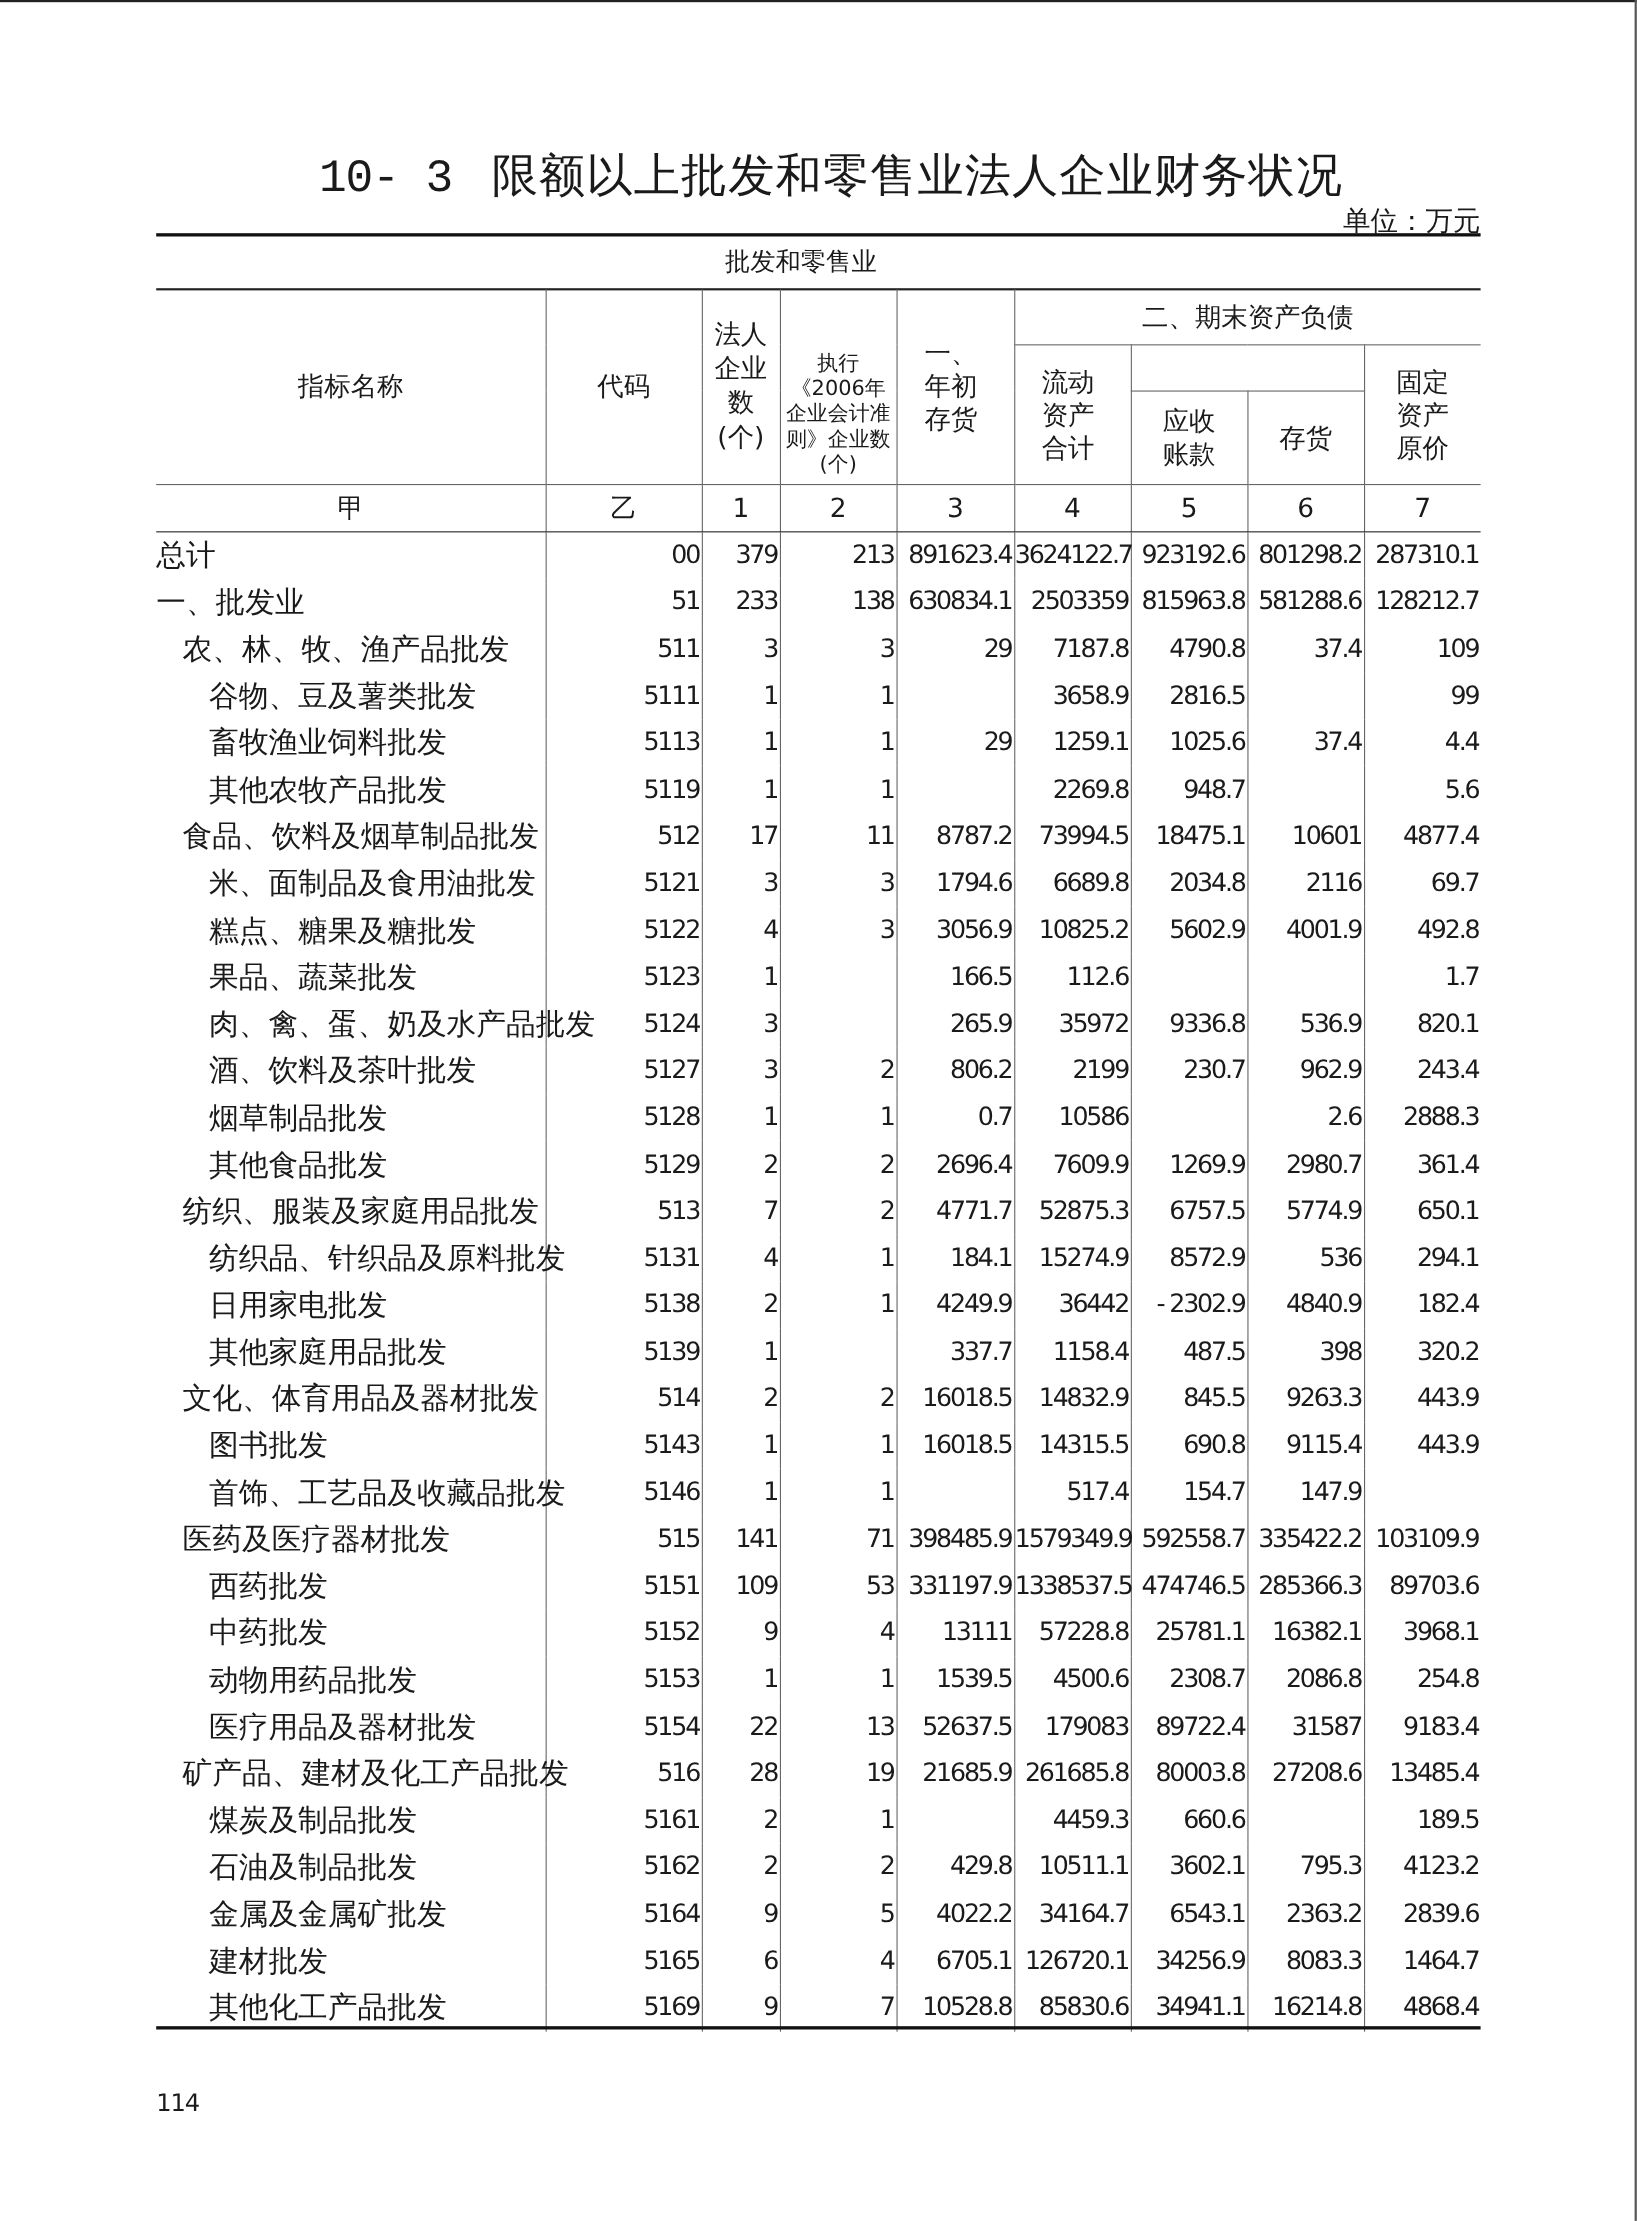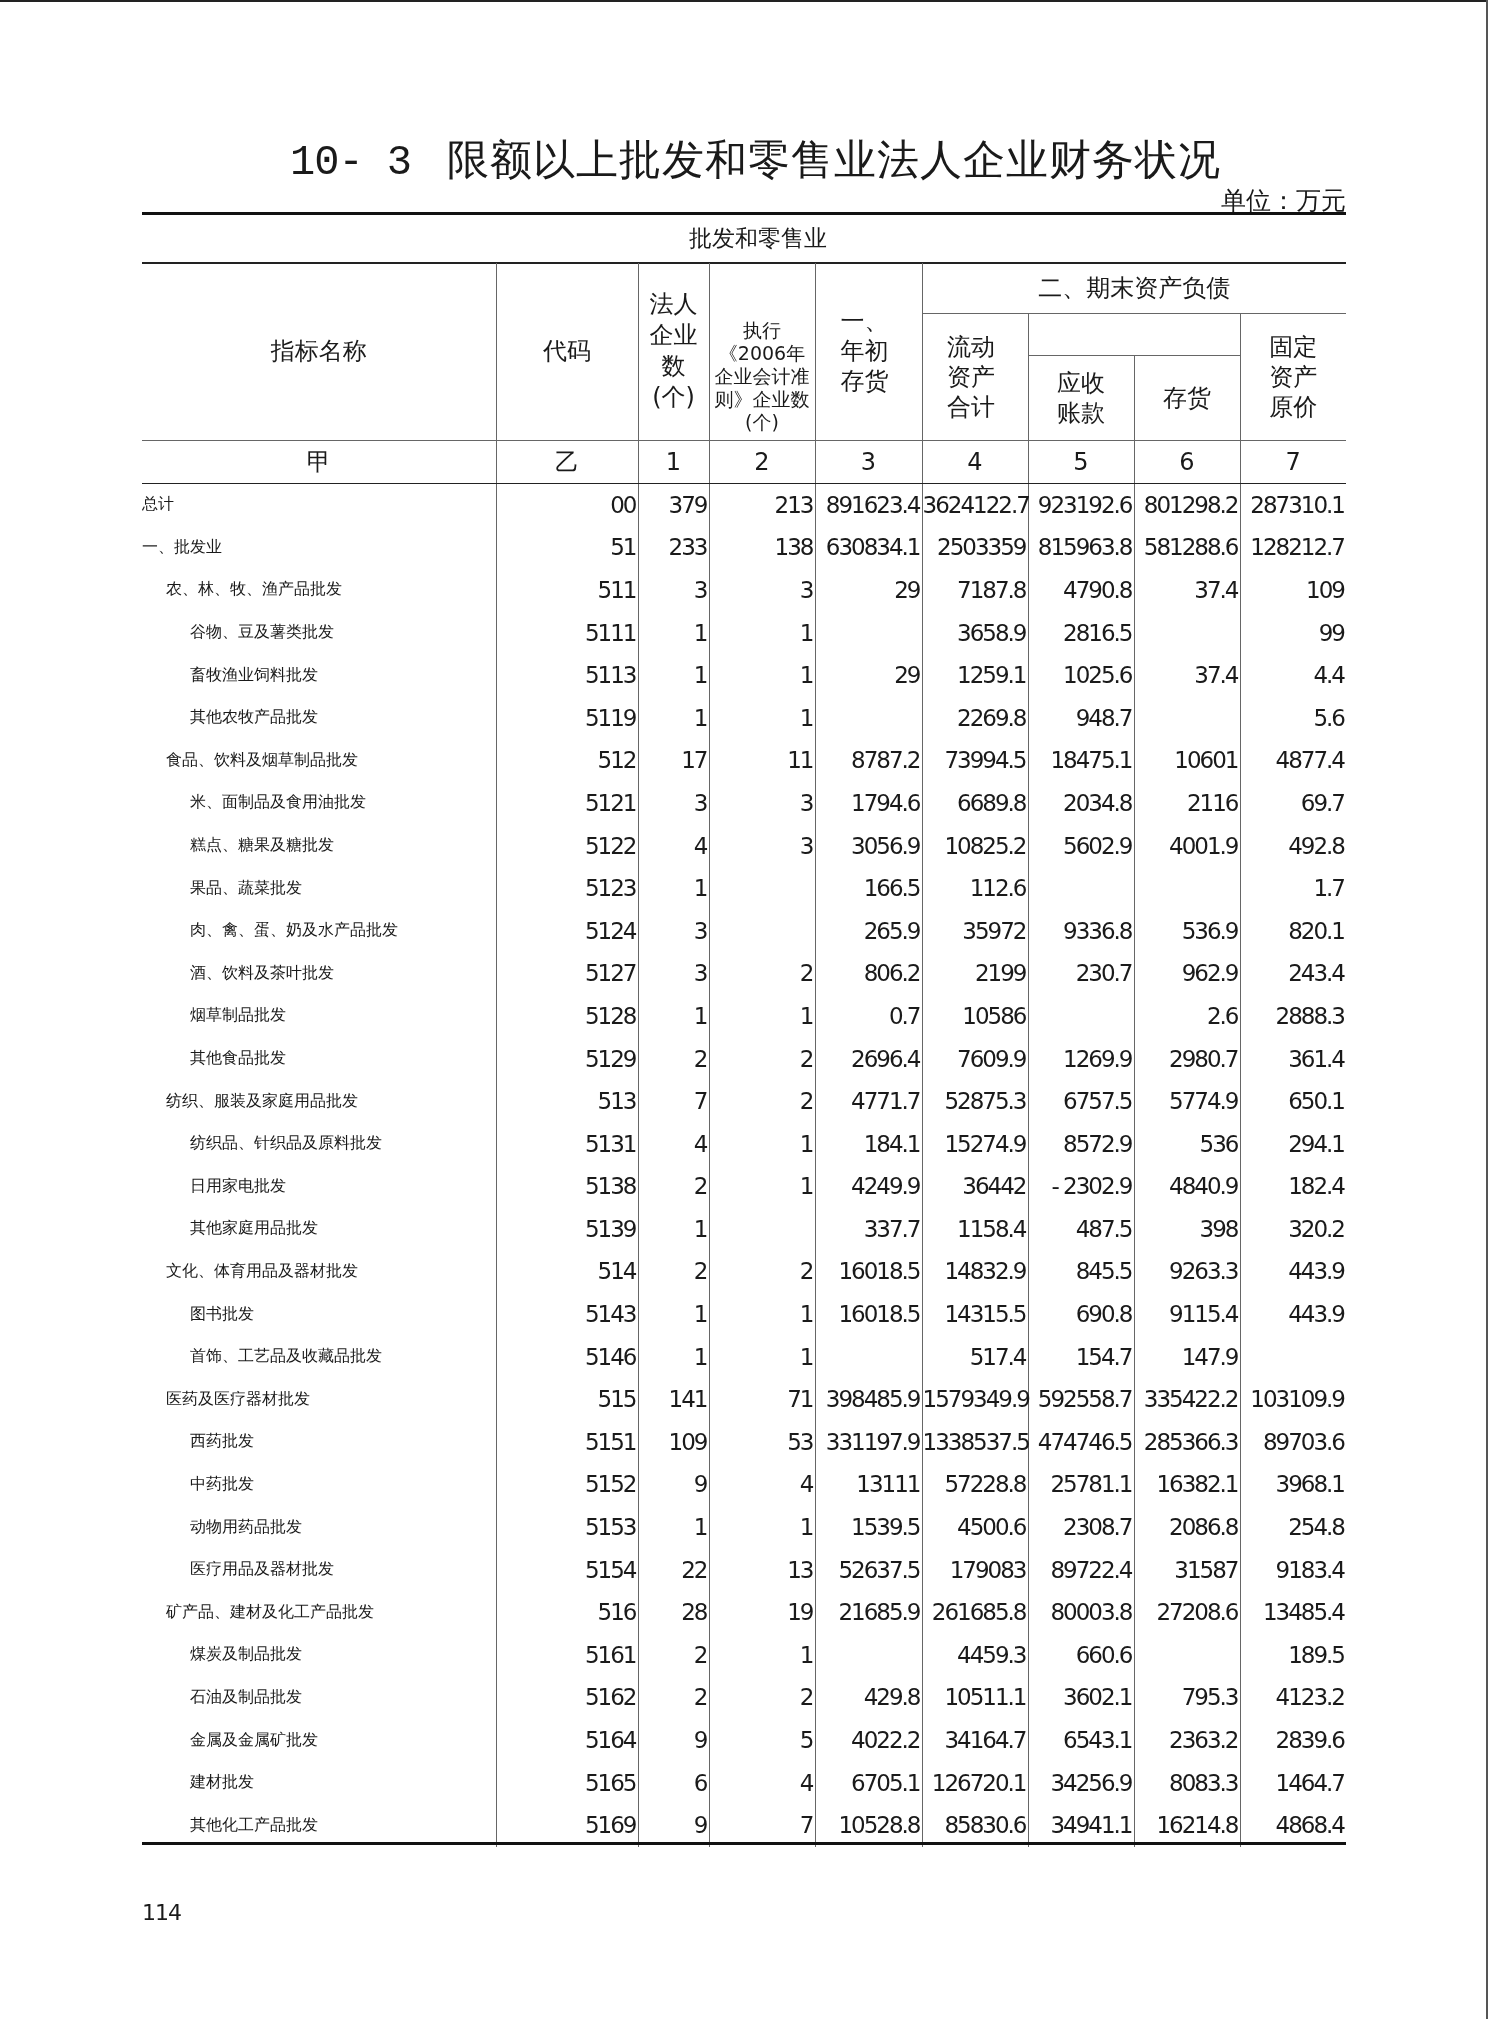--- a/index.html
+++ b/index.html
@@ -5,34 +5,34 @@
   html,body{margin:0;padding:0;background:#fff;}
   body{width:1488px;height:2019px;position:relative;overflow:hidden;color:#1a1a1a;
        font-family:"DejaVu Sans","Liberation Sans",sans-serif;}
   .frame-top{position:absolute;left:0;top:0;width:1488px;height:2px;background:#222;}
   .frame-right{position:absolute;right:0;top:0;width:2px;height:2019px;background:#555;}
   .title{position:absolute;left:290px;top:132px;font-size:42px;letter-spacing:1px;white-space:nowrap;}
   .title .num{font-family:Liberation Mono, monospace;margin-right:36px;letter-spacing:-1px;}
   .unit{position:absolute;right:142px;top:184px;font-size:25px;white-space:nowrap;}
   .rule-thick{position:absolute;left:142px;width:1204px;height:3px;background:#111;}
   .rule{position:absolute;left:142px;width:1204px;height:2px;background:#222;}
-  .section{position:absolute;left:156px;width:1204px;top:214px;height:48px;line-height:48px;
+  .section{position:absolute;left:126px;width:1204px;top:214px;height:48px;line-height:48px;
            text-align:center;font-size:23px;}
   table.grid{position:absolute;left:142px;top:263px;width:1204px;border-collapse:collapse;table-layout:fixed;}
   table.grid td, table.grid th{padding:0;font-weight:normal;}
   .hdr th{border:1.5px solid #666;border-top:none;font-size:24px;text-align:center;vertical-align:middle;line-height:30px;}
   .hdr th.small{font-size:19px;line-height:23px;}
   .hdr th.first{border-left:none;}
   .hdr th.last{border-right:none;}
   .idx td{border:1.5px solid #666;border-bottom:1.5px solid #222;height:42px;text-align:center;font-size:24px;}
   .idx td.first{border-left:none;}
   .idx td.last{border-right:none;}
   tbody.body td{height:42.6px;font-size:23px;border-left:1.5px solid #666;border-right:1.5px solid #666;
                 text-align:right;white-space:nowrap;letter-spacing:-2px;}
-  tbody.body td.name{border-left:none;text-align:left;letter-spacing:0;font-size:16px;}
+  tbody.body td.name{border-left:none;text-align:left;letter-spacing:0;font-size:27px;}
   tbody.body td.last{border-right:none;}
   tbody.body td.lv1{padding-left:0;}
   tbody.body td.lv2{padding-left:24px;}
   tbody.body td.lv3{padding-left:48px;}
   tbody.body td.num{padding-right:2px;}
   .page-num{position:absolute;left:142px;top:1900px;font-size:22px;letter-spacing:-1px;}
 </style>
 </head>
 <body>
 

